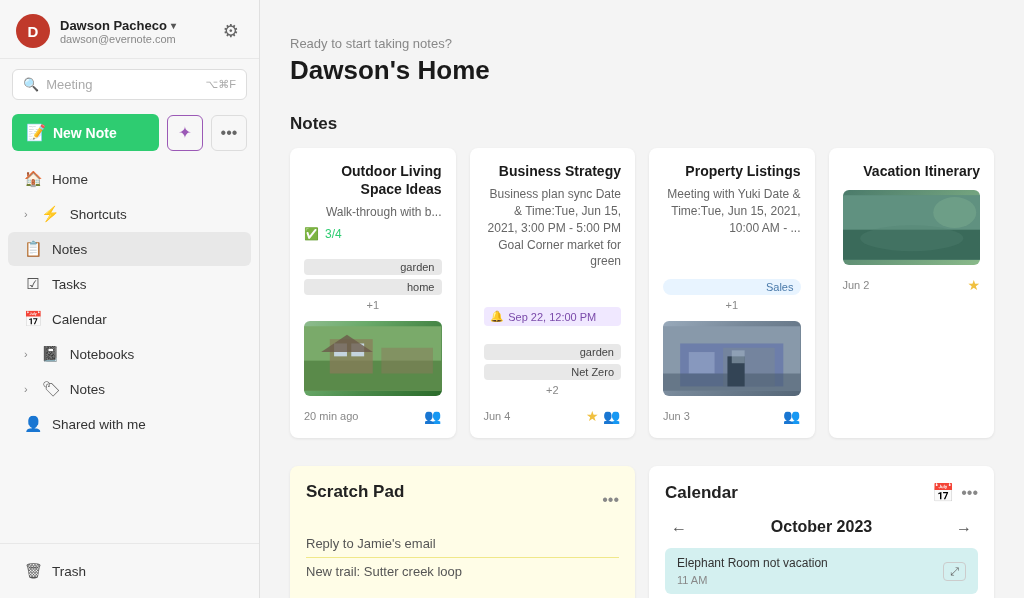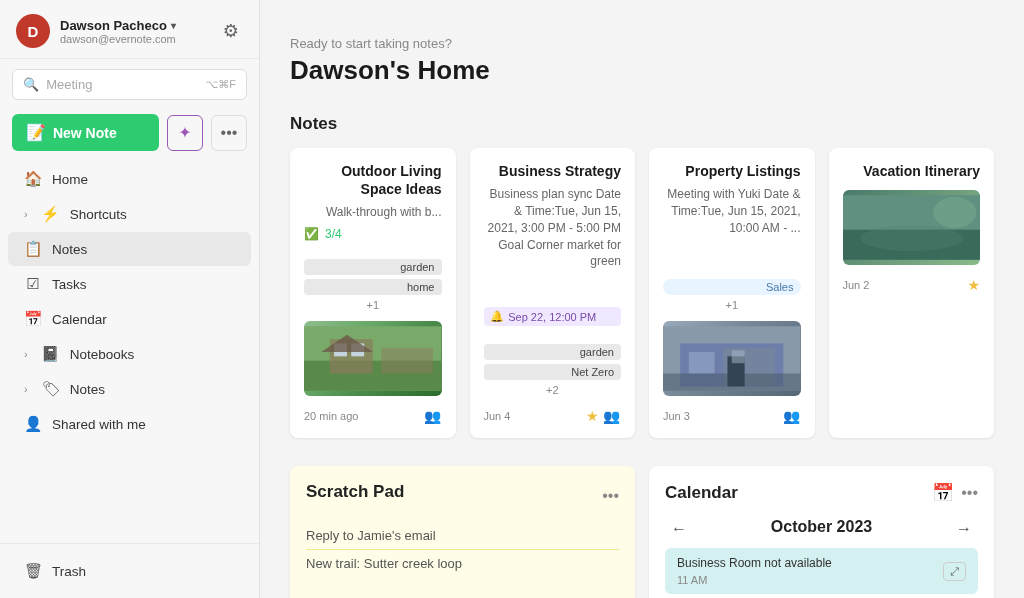--- a/index.html
+++ b/index.html
@@ -532,21 +532,21 @@
         </div>
       </div>
     </div>
 
   </div>
 
   <div class="bottom-grid">
 
     <div class="scratch-pad">
       <div class="section-header">
-        <h2 class="section-title" style="margin-bottom:8px">Scratch Pad</h2>
+        <h2 class="section-title" style="margin-bottom:16px">Scratch Pad</h2>
         <button class="more-btn">•••</button>
       </div>
       <div class="scratch-line">Reply to Jamie's email</div>
       <div class="scratch-line">New trail: Sutter creek loop</div>
     </div>
 
     <div class="calendar-widget">
       <div class="calendar-header-row">
         <div class="calendar-title-row">
           <h2 class="section-title" style="margin-bottom:0">Calendar</h2>
@@ -556,21 +556,21 @@
           <button class="more-btn">•••</button>
         </div>
       </div>
       <div style="display:flex; align-items:center; justify-content:space-between; margin-bottom:10px;">
         <button class="cal-nav-btn">←</button>
         <span class="cal-month">October 2023</span>
         <button class="cal-nav-btn">→</button>
       </div>
       <div class="cal-event">
         <div>
-          <div>Business Room not available</div>
+          <div>Elephant Room not vacation</div>
           <div class="cal-time">11 AM</div>
         </div>
         <button class="cal-expand-btn">⤢</button>
       </div>
     </div>
 
   </div>
 </main>
 
 </body></html>

